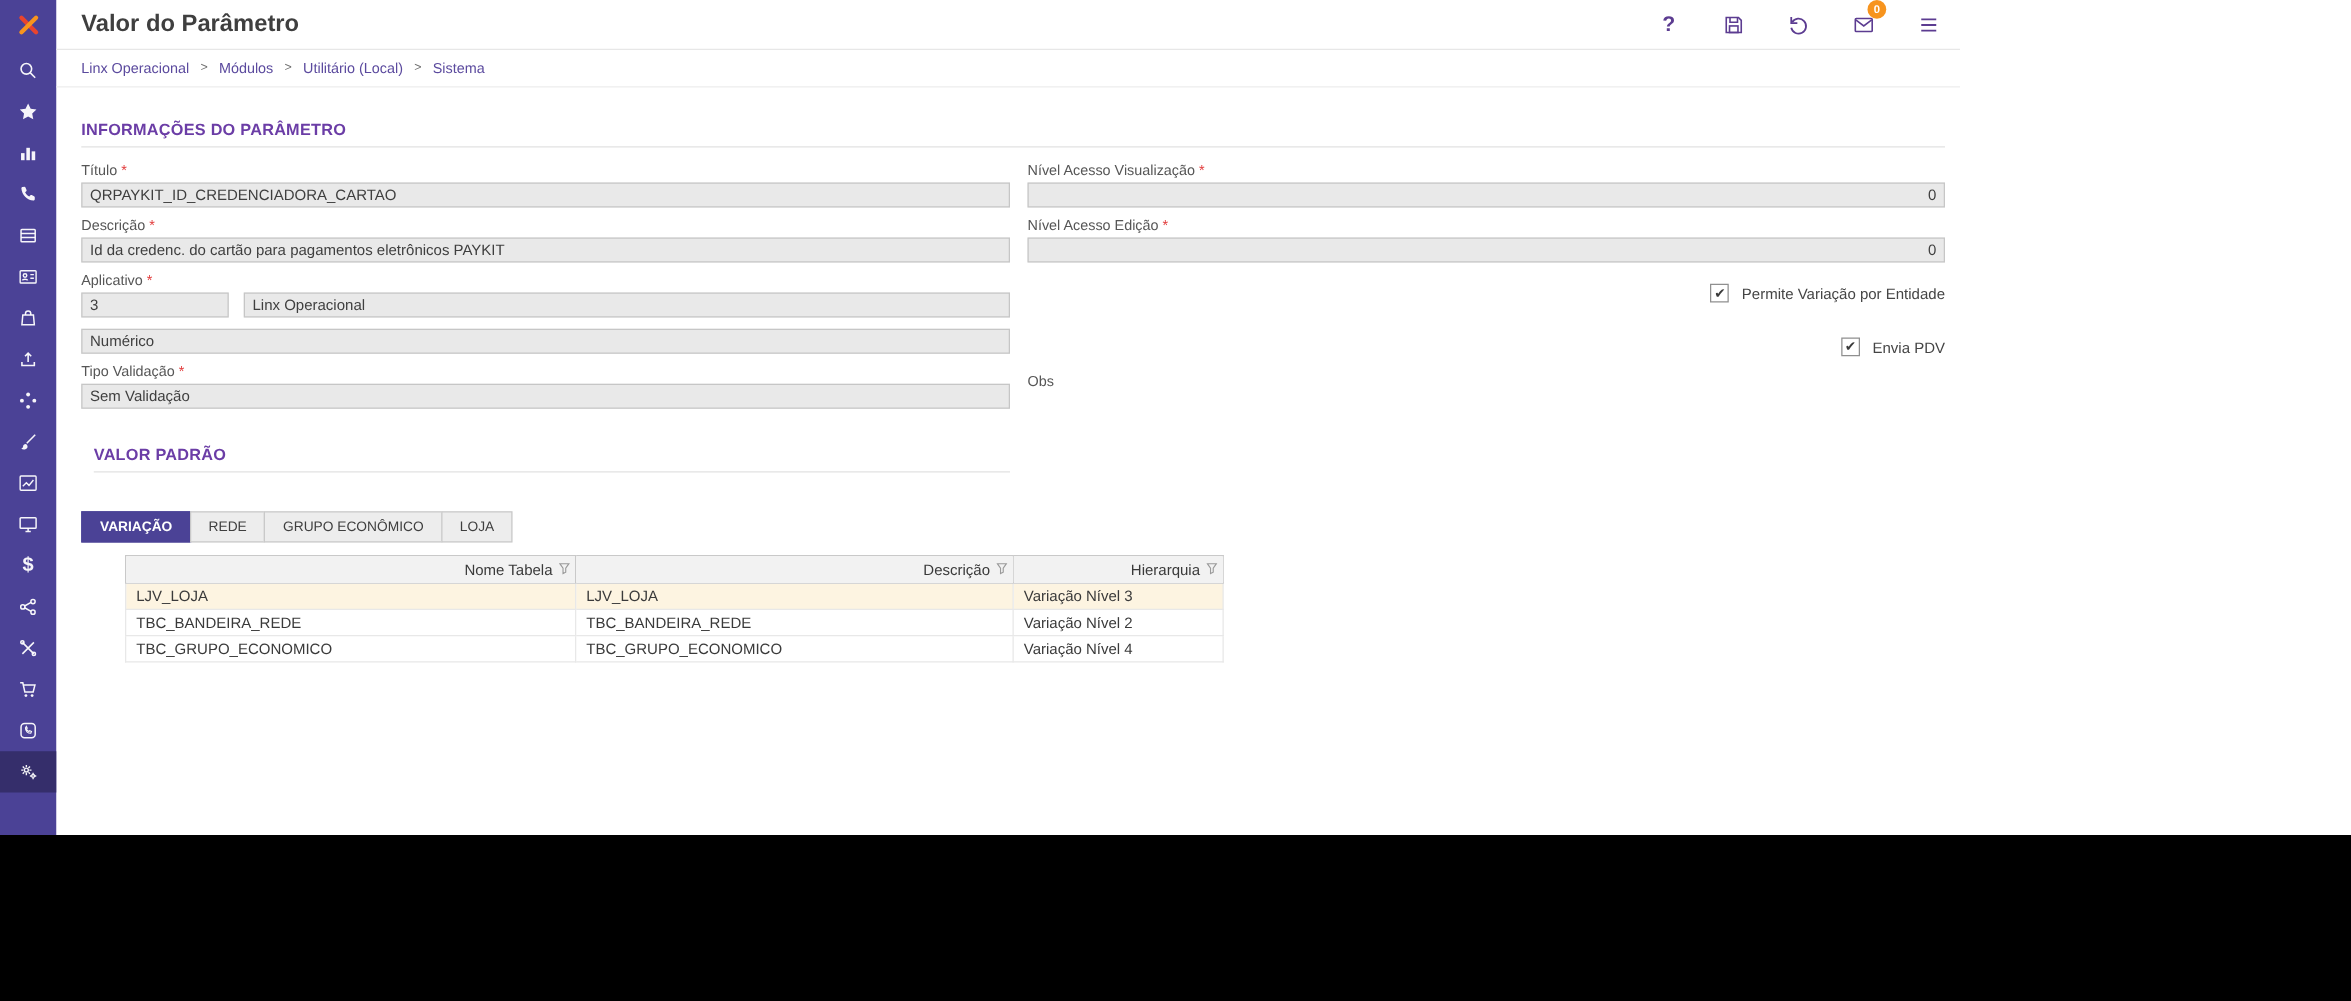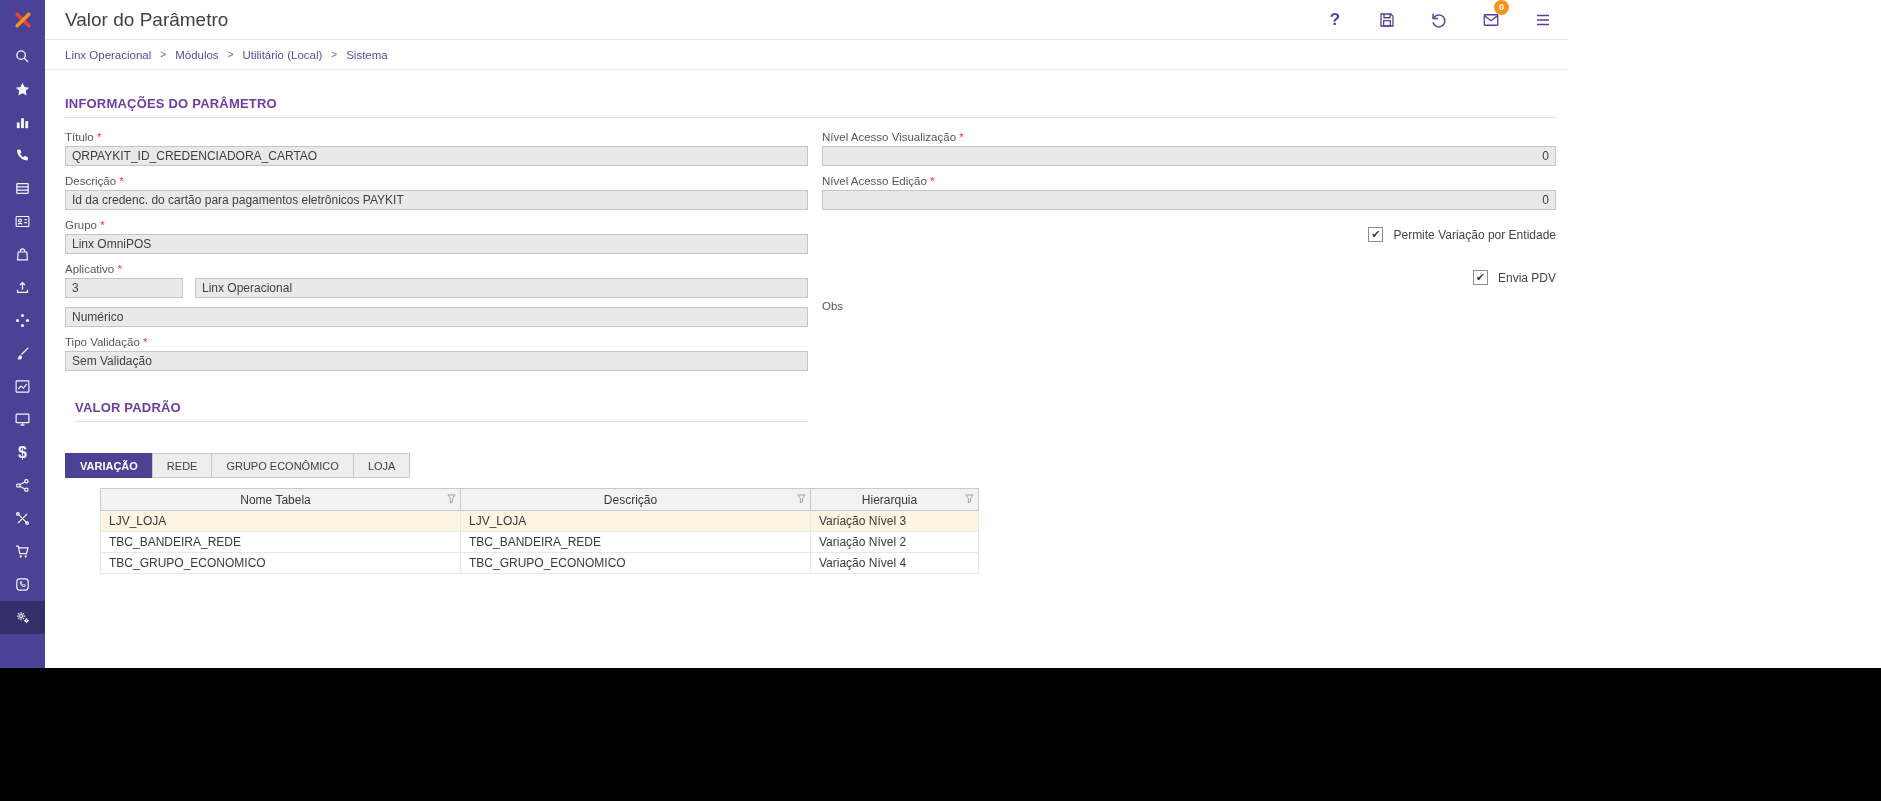--- a/index.html
+++ b/index.html
@@ -12,21 +12,21 @@
   .sidebar { width: 45px; background: #4b4296; display: flex; flex-direction: column; align-items: center; flex-shrink: 0; }
   .logo-box { height: 40px; width: 45px; display: flex; align-items: center; justify-content: center; cursor: pointer; }
   .nav-item { height: 33px; width: 45px; display: flex; align-items: center; justify-content: center; color: rgba(255,255,255,.95); cursor: pointer; font-size: 15px; }
   .nav-item svg { width: 17px; height: 17px; }
   .nav-item.active { background: #352e6b; }
   .nav-item .glyph { font-size: 16px; font-weight: bold; line-height: 1; }
 
   
   .main { flex: 1; display: flex; flex-direction: column; min-width: 0; }
   .topbar { height: 40px; display: flex; align-items: center; padding: 0 14px 0 20px; border-bottom: 1px solid #e7e7e7; flex-shrink: 0; }
-  .page-title { font-size: 19px; font-weight: 400; color: #3f3f3f; }
+  .page-title { font-size: 19px; font-weight: 700; color: #3f3f3f; }
   .actions { margin-left: auto; display: flex; align-items: center; gap: 30px; color: #5c3c91; }
   .action-btn { position: relative; display: flex; align-items: center; justify-content: center; width: 22px; height: 22px; cursor: pointer; }
   .action-btn svg { width: 18px; height: 18px; }
   .action-btn .glyph { font-size: 17px; font-weight: 700; }
   .badge { position: absolute; top: -9px; right: -7px; min-width: 15px; height: 15px; border-radius: 50%; background: #f7941e; color: #fff; font-size: 9px; font-weight: 700; display: flex; align-items: center; justify-content: center; }
 
   .breadcrumb { height: 30px; display: flex; align-items: center; padding-left: 20px; gap: 9px; font-size: 11.5px; color: #5b4a9e; border-bottom: 1px solid #ededed; flex-shrink: 0; }
   .crumb { cursor: pointer; }
   .crumb-sep { color: #6d6d6d; font-size: 10px; }
 
@@ -59,21 +59,21 @@
   .vp-block { margin: 20px 0 0 10px; width: 733px; }
   .vp-block .section-rule { margin-bottom: 24px; }
 
   
   .tabs { display: flex; margin-top: 31px; }
   .tab { height: 25px; display: flex; align-items: center; padding: 0 14px; font-size: 11px; color: #3f3f3f; background: #ededed; border: 1px solid #c9c9c9; margin-left: -1px; cursor: pointer; }
   .tab.active { background: #4b4296; border-color: #4b4296; color: #fff; font-weight: 700; margin-left: 0; }
 
   
   .grid-table { border-collapse: collapse; margin: 10px 0 0 35px; font-size: 12px; color: #3a3a3a; table-layout: fixed; }
-  .grid-table th { background: #f2f2f2; border: 1px solid #c9c9c9; height: 22px; font-weight: 400; text-align: center; position: relative; padding: 0 18px 0 8px; }
+  .grid-table th { background: #f2f2f2; border: 1px solid #c9c9c9; height: 22px; font-weight: 400; text-align: right; position: relative; padding: 0 18px 0 8px; }
   .grid-table td { border: 1px solid #e8e8e8; border-top: none; height: 21px; padding: 0 8px; text-align: left; overflow: hidden; white-space: nowrap; }
   .grid-table tr.hl td { background: #fdf4e1; }
   .filter-btn { position: absolute; right: 4px; top: 5px; cursor: pointer; line-height: 0; }
 
   .bottom-black { position: absolute; top: 668px; left: 0; width: 1881px; height: 133px; background: #000; }
 </style>
 </head>
 <body>
 
 <div class="screen">
@@ -264,24 +264,20 @@
         <div class="form-grid">
 
           <div>
             <div class="field">
               <span class="lbl req">Título</span>
               <input class="txt" readonly="" value="QRPAYKIT_ID_CREDENCIADORA_CARTAO" style="">
             </div>
             <div class="field">
               <span class="lbl req">Descrição</span>
               <input class="txt" readonly="" value="Id da credenc. do cartão para pagamentos eletrônicos PAYKIT" style="">
-            </div>
-            <div class="field">
-              <span class="lbl req">Grupo</span>
-              <input class="txt" readonly="" value="Linx OmniPOS" style="">
             </div>
             <div class="field">
               <span class="lbl req">Aplicativo</span>
               <div class="field-row">
                 <input class="txt small" readonly="" value="3" style="">
                 <input class="txt grow" readonly="" value="Linx Operacional" style="">
               </div>
             </div>
             <div class="field">
               <input class="txt" readonly="" value="Numérico" style="">

